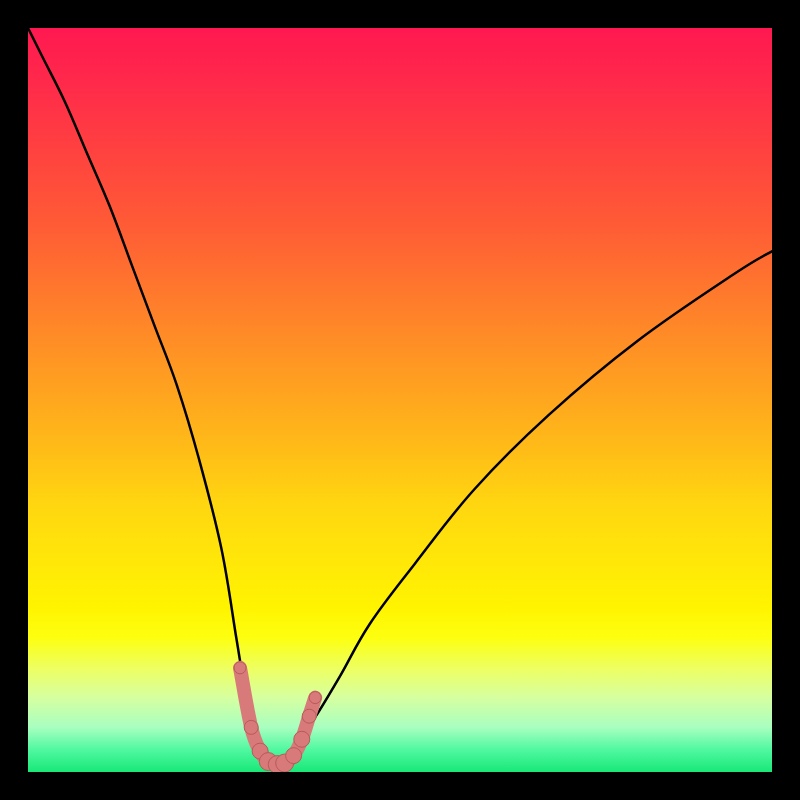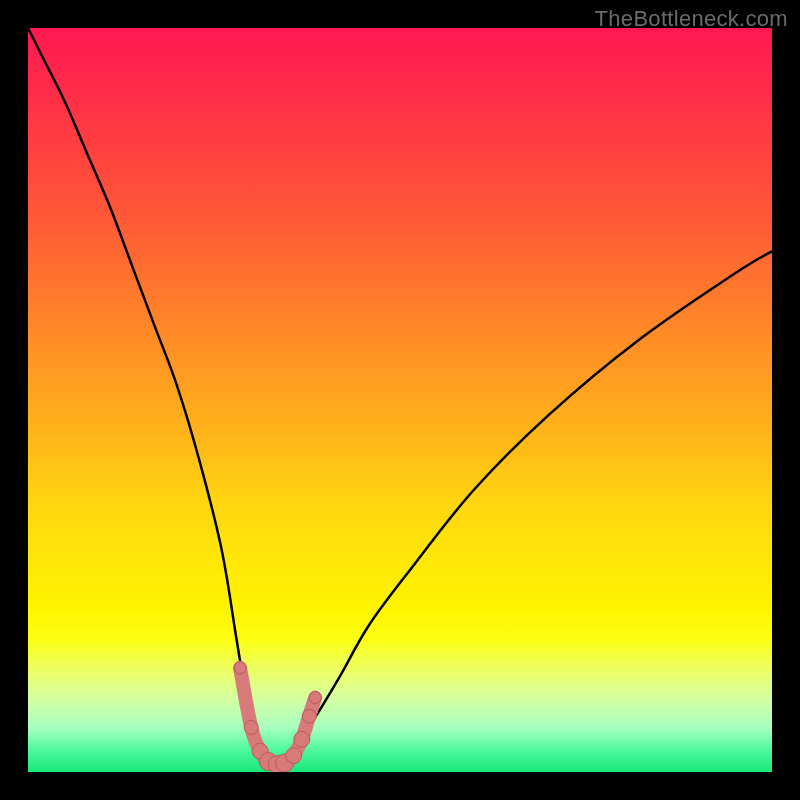--- a/index.html
+++ b/index.html
@@ -77,14 +77,13 @@
           <circle cx="240.31" cy="733.58" r="9" fill="#d97a7a" stroke="#b85a5a" stroke-width="1"></circle>
           <circle cx="249.24" cy="736.56" r="9" fill="#d97a7a" stroke="#b85a5a" stroke-width="1"></circle>
           <circle cx="256.68" cy="735.07" r="9" fill="#d97a7a" stroke="#b85a5a" stroke-width="1"></circle>
           <circle cx="265.61" cy="727.63" r="8" fill="#d97a7a" stroke="#b85a5a" stroke-width="1"></circle>
           <circle cx="273.79" cy="711.26" r="8" fill="#d97a7a" stroke="#b85a5a" stroke-width="1"></circle>
           <circle cx="281.23" cy="688.20" r="7" fill="#d97a7a" stroke="#b85a5a" stroke-width="1"></circle>
           <circle cx="287.18" cy="669.60" r="6" fill="#d97a7a" stroke="#b85a5a" stroke-width="1"></circle>
         </g>
     </svg>
   </div>
-  <div class="watermark">TheBottleneck.com</div>
 </div>
 
 </body></html>

